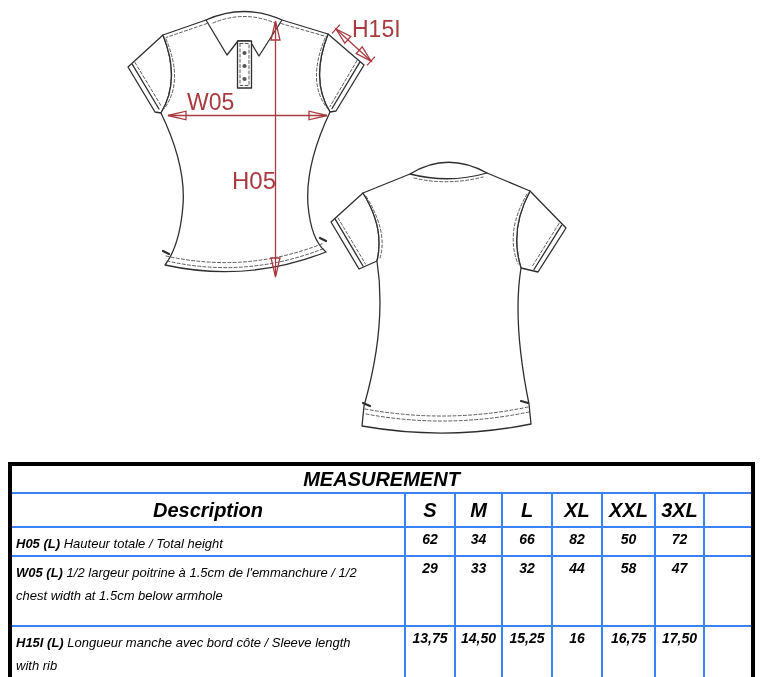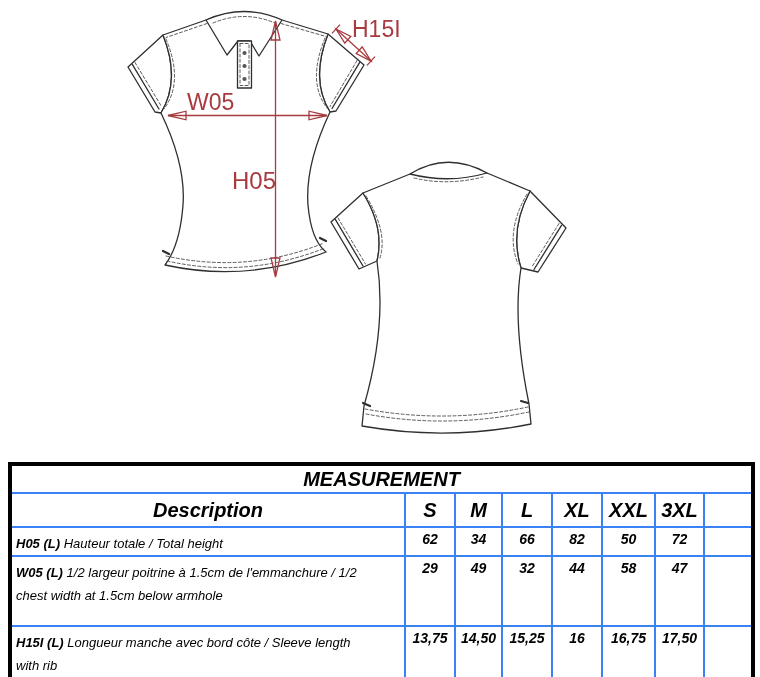--- a/index.html
+++ b/index.html
@@ -161,21 +161,21 @@
         <td class="t-val">50</td>
         <td class="t-val">72</td>
         <td class="t-val"></td>
       </tr>
 
       <tr class="r-w05">
         <td class="t-desc">
           <span class="wrapbox"><b>W05 (L)</b> <span>1/2 largeur poitrine à 1.5cm de l'emmanchure / 1/2 chest width at 1.5cm below armhole</span></span>
         </td>
         <td class="t-val">29</td>
-        <td class="t-val">49</td>
+        <td class="t-val">33</td>
         <td class="t-val">32</td>
         <td class="t-val">44</td>
         <td class="t-val">58</td>
         <td class="t-val">47</td>
         <td class="t-val"></td>
       </tr>
 
       <tr class="r-h15i">
         <td class="t-desc">
           <span class="wrapbox"><b>H15I (L)</b> <span>Longueur manche avec bord côte / Sleeve length with rib</span></span>

